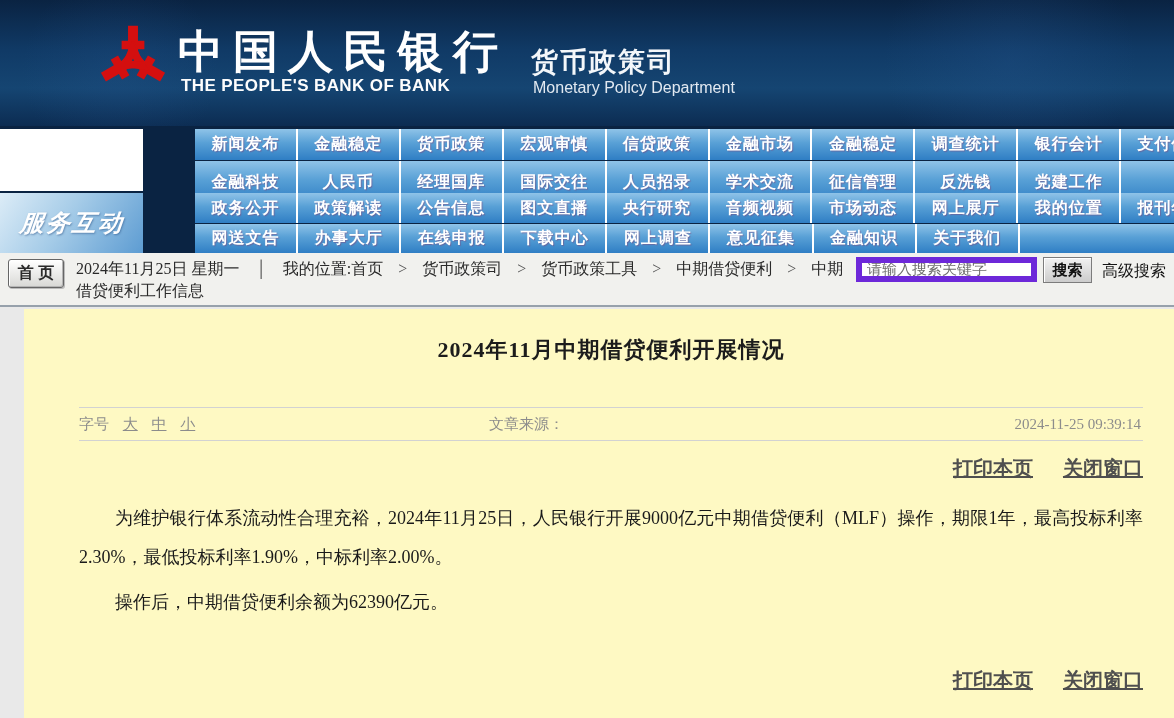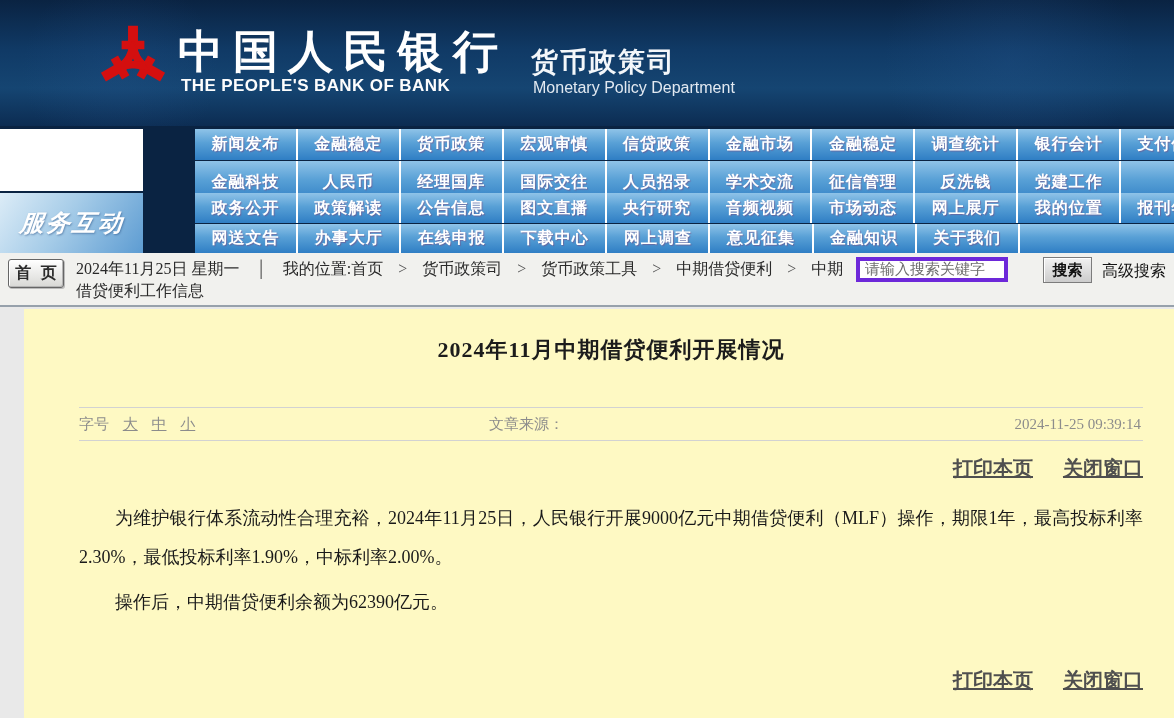--- a/index.html
+++ b/index.html
@@ -74,32 +74,32 @@
   .crumb-bar {
     position:absolute; top:253px; left:0; width:1174px; height:54px;
     background:#f1f1ee; border-bottom:2px solid #97a1ab;
   }
   .home-btn {
     position:absolute; left:8px; top:6px; width:56px; height:29px;
     background:linear-gradient(180deg,#ffffff,#d8d8d5);
     border:1px solid #666; border-radius:3px;
     box-shadow:inset 1px 1px 0 #fff, inset -1px -1px 0 #b5b5b5, 1px 1px 0 #bbb;
     font-size:16px; font-weight:bold; color:#2b2b2b;
-    font-family:Liberation Mono, monospace; cursor:pointer;
+    font-family:Liberation Sans, sans-serif; cursor:pointer;
   }
   .crumbs {
     position:absolute; left:76px; top:5px; width:782px;
     font-size:16px; color:#2a2a2a; line-height:22px;
   }
   .crumbs .divider { margin:0 12px; color:#555; }
   .crumbs .sep { margin:0 11px; color:#555; }
   .crumbs .crumb { cursor:pointer; }
   .search-input {
-    position:absolute; left:856px; top:4px; width:152px; height:25px;
-    border:4px solid #6d28d9; background:#fff; padding:2px 5px;
+    position:absolute; left:856px; top:4px; width:181px; height:25px;
+    border:6px solid #6d28d9; background:#fff; padding:2px 5px;
     font-size:15px; color:#333; font-family:"Liberation Serif","DejaVu Serif",serif;
   }
   .search-input::placeholder { color:#6e6e6e; }
   .search-btn {
     position:absolute; left:1043px; top:4px; width:49px; height:26px;
     background:linear-gradient(180deg,#f2f2f2,#cccccc);
     border:1px solid #7c7c7c; box-shadow:inset 1px 1px 0 #fff;
     font-size:15px; font-weight:bold; color:#111; cursor:pointer;
     font-family:"Liberation Serif","DejaVu Serif",serif;
   }

